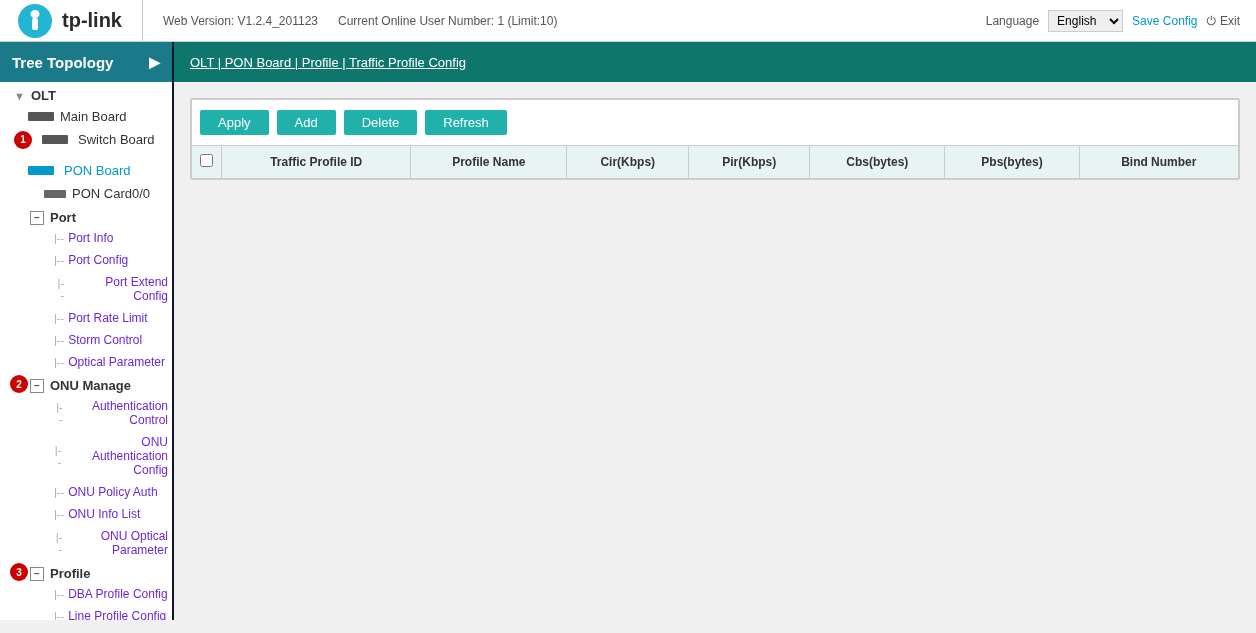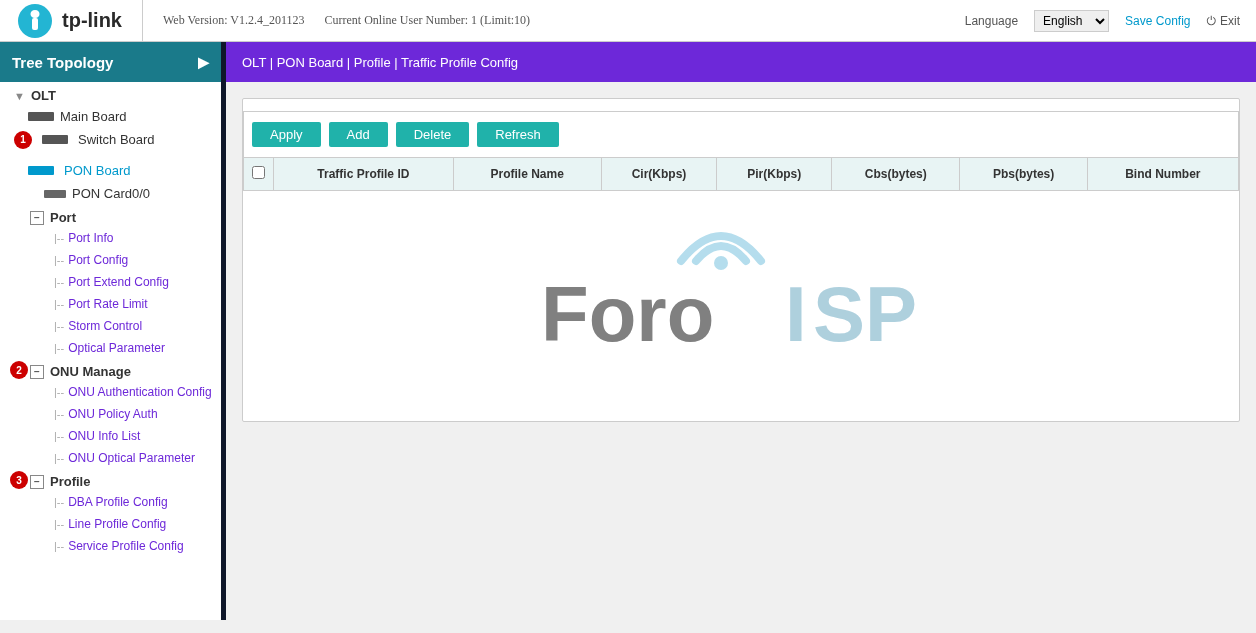--- a/index.html
+++ b/index.html
@@ -32,26 +32,25 @@
       color: #2a2a2a;
     }
     #header-info {
       display: flex;
       align-items: center;
       flex: 1;
       padding-left: 20px;
       gap: 20px;
       color: #555;
       font-size: 12px;
-      font-family: Liberation Serif, serif;
     }
     #header-right {
       display: flex;
       align-items: center;
-      gap: 16px;
+      gap: 9px;
       margin-left: auto;
       font-size: 12px;
     }
     #language-label { color: #555; }
     #language-select {
       border: 1px solid #ccc;
       padding: 2px 4px;
       font-size: 12px;
       cursor: pointer;
     }
@@ -75,25 +74,26 @@
     }
 
     
     #main-layout {
       display: flex;
       height: calc(633px - 55px);
     }
 
     
     #sidebar {
-      width: 226px;
+      width: 174px;
       background: #fff;
-      border-right: 5px solid #0f172a;
+      border-right: 2px solid #0f172a;
       overflow-y: auto;
       flex-shrink: 0;
+      text-align: right;
     }
     #tree-topology-header {
       background: #1a7a8a;
       color: #fff;
       padding: 10px 12px;
       font-size: 15px;
       font-weight: bold;
       display: flex;
       align-items: center;
       justify-content: space-between;
@@ -139,27 +139,28 @@
     }
 
     
     #content-area {
       flex: 1;
       display: flex;
       flex-direction: column;
       overflow: hidden;
     }
     #breadcrumb-bar {
-      background: #6d28d9;
+      background: #0f766e;
       color: #fff;
       padding: 0 16px;
       height: 40px;
       display: flex;
       align-items: center;
       font-size: 13px;
+      text-decoration: underline;
     }
     #page-content {
       flex: 1;
       padding: 16px;
       background: #f0f0f0;
       overflow-y: auto;
     }
 
     
     #table-container {
@@ -189,21 +190,20 @@
     .btn-row {
       display: flex;
       align-items: center;
       gap: 8px;
       padding: 10px 8px;
       background: #fff;
       border-top: 1px solid #ccc;
       border-left: 1px solid #ccc;
       border-right: 1px solid #ccc;
       position: relative;
-      margin-top: 12px;
     }
     .action-btn {
       padding: 5px 18px;
       border: none;
       border-radius: 2px;
       cursor: pointer;
       font-size: 13px;
       background: #20b2aa;
       color: #fff;
     }
@@ -358,20 +358,23 @@
           <span>Optical Parameter</span>
         </div>
 
       <div class="section-label" style="padding-left:30px;position:relative;">
         <span class="num-badge" style="left:10px;top:50%;transform:translateY(-50%);">2</span>
         <span class="minus-box">−</span>
         <span>ONU Manage</span>
       </div>
 
       <div class="sub-item">
+          <span>Authentication Control</span>
+        </div>
+      <div class="sub-item">
           <span>ONU Authentication Config</span>
         </div>
       <div class="sub-item">
           <span>ONU Policy Auth</span>
         </div>
       <div class="sub-item">
           <span>ONU Info List</span>
         </div>
       <div class="sub-item">
           <span>ONU Optical Parameter</span>
@@ -440,34 +443,18 @@
               <th>
                 <span>Bind Number</span>
               </th>
             </tr>
           </thead>
           <tbody id="table-body">
             
           </tbody>
         </table>
 
-        <div id="watermark">
-          <svg id="watermark-svg" width="440" height="150" viewBox="0 0 440 150">
-
-            <g transform="translate(200, 30)">
-              <path d="M -40 0 Q 0 -50 40 0" fill="none" stroke="#a8d8ea" stroke-width="8" stroke-linecap="round"></path>
-              <path d="M -25 0 Q 0 -30 25 0" fill="none" stroke="#a8d8ea" stroke-width="8" stroke-linecap="round"></path>
-              <circle cx="0" cy="2" r="7" fill="#a8d8ea"></circle>
-            </g>
-
-            <text x="20" y="110" font-size="78" font-weight="bold" fill="#6a6a6a" font-family="Arial, sans-serif">Foro</text>
-
-            <text x="264" y="110" font-size="78" font-weight="bold" fill="#a0c8d8" font-family="Arial, sans-serif">I</text>
-
-            <text x="292" y="110" font-size="78" font-weight="bold" fill="#a0c8d8" font-family="Arial, sans-serif">SP</text>
-          </svg>
-        </div>
 
       </div>
 
     </div>
   </div>
 </div>
 
 </body></html>

